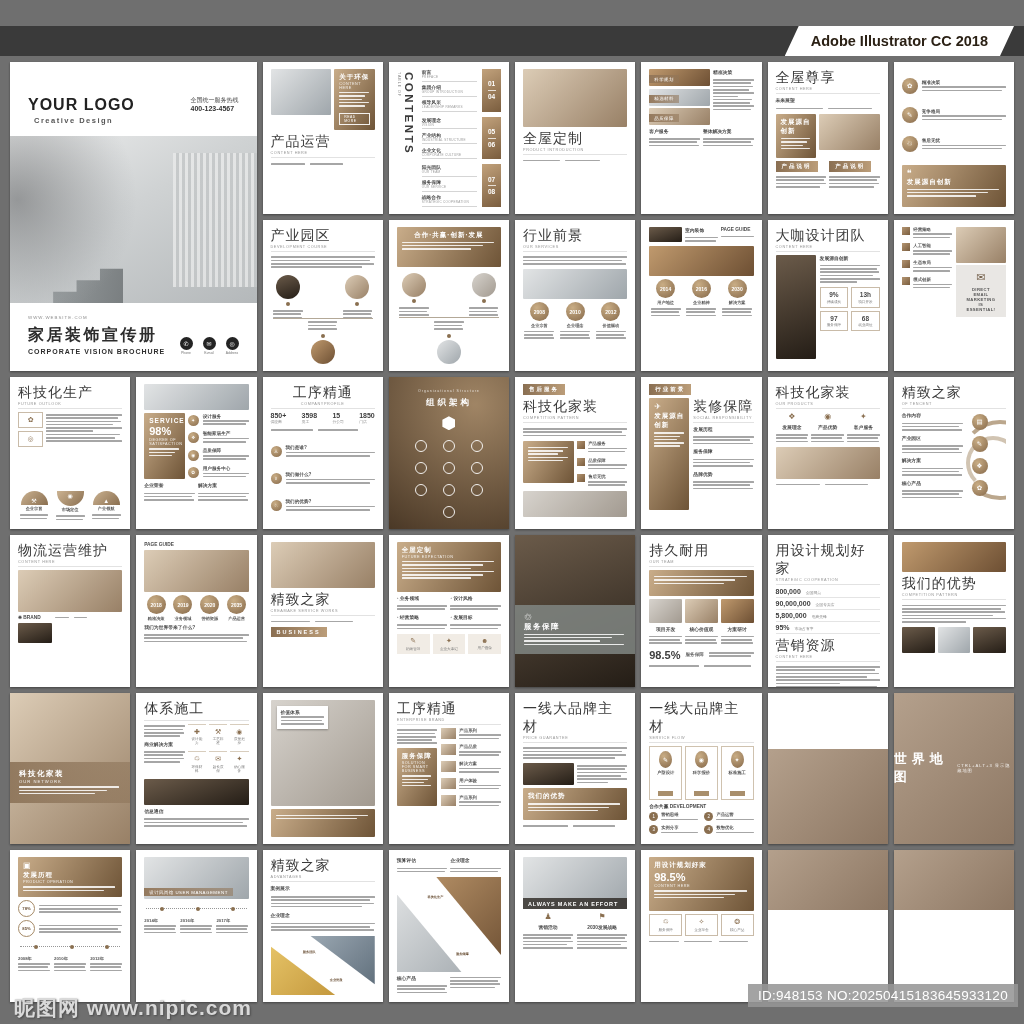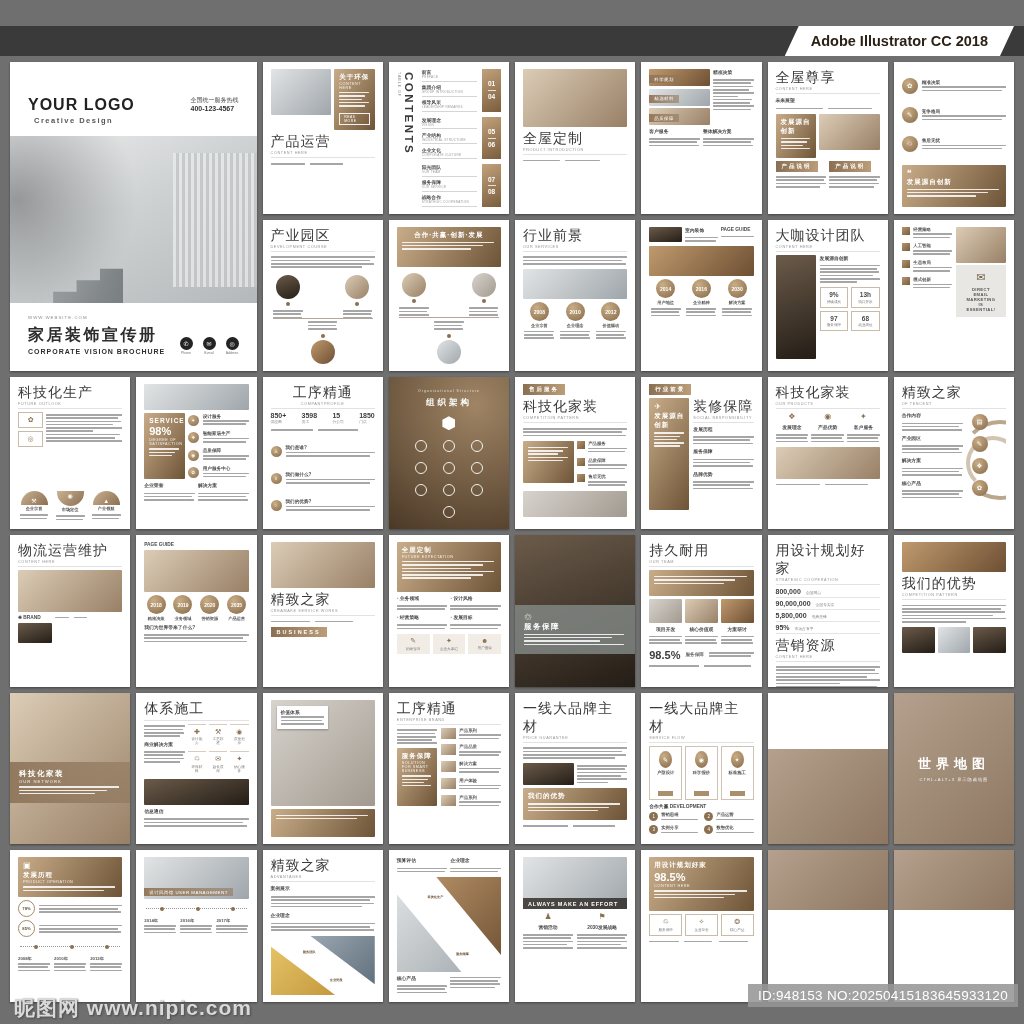--- a/index.html
+++ b/index.html
@@ -169,21 +169,21 @@
   .hexo.h1{left:28%;top:10%;}
   .hexo.h2{right:28%;bottom:8%;}
   .b-ic{font-size:8px;color:#8a6f50;text-align:center;flex:none;}
   .full-photo{position:absolute;inset:0;}
   .full-band{position:absolute;left:0;right:0;top:46%;padding:7px 9px;color:#fff;}
   .full-band.band-brown{background:linear-gradient(90deg,rgba(140,115,88,.9),rgba(140,115,88,.55));}
   .full-band.band-gray{background:rgba(128,134,130,.85);}
   .fb-i{font-size:9px;}
   .full-band .cn{font-size:7.5px;font-weight:bold;letter-spacing:1.5px;display:block;}
   .full-band .en{font-size:4.2px;letter-spacing:1px;display:block;opacity:.9;}
-  .wm-sec{display:flex;flex-direction:column;align-items:center;justify-content:center;gap:4px;}
+  .wm-sec{display:flex;flex-direction:row;align-items:center;justify-content:center;gap:4px;}
   .wm-brown{background:linear-gradient(135deg,#b4a08c,#8d7763);}
   .wm-white{background:#fff;}
   .wm-cn{font-size:13px;font-weight:bold;color:#fff;letter-spacing:5px;}
   .wm-en{font-size:4.2px;color:rgba(255,255,255,.88);letter-spacing:1px;}
   
   .cover{grid-row:1/3;grid-column:1/3;padding:0;display:flex;flex-direction:column;}
   .cv-top{display:flex;justify-content:space-between;align-items:flex-start;padding:18px 18px 8px;margin-top:16px;}
   .cv-logo{font-size:16px;font-weight:bold;color:#222;letter-spacing:1px;}
   .cv-logo-sub{font-size:7.5px;font-weight:bold;color:#555;letter-spacing:1.5px;margin:2px 0 0 6px;}
   .cv-hot-l{font-size:6px;color:#444;}

